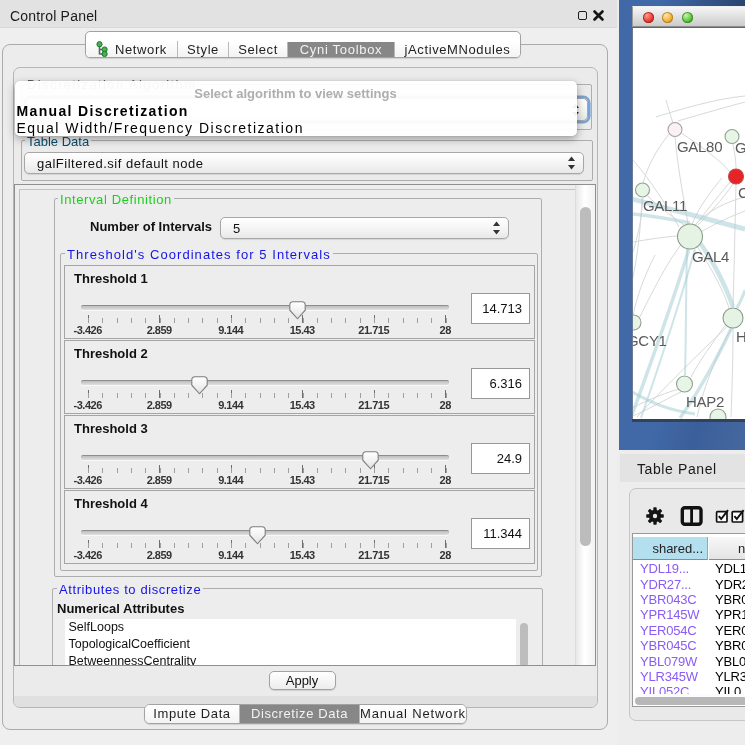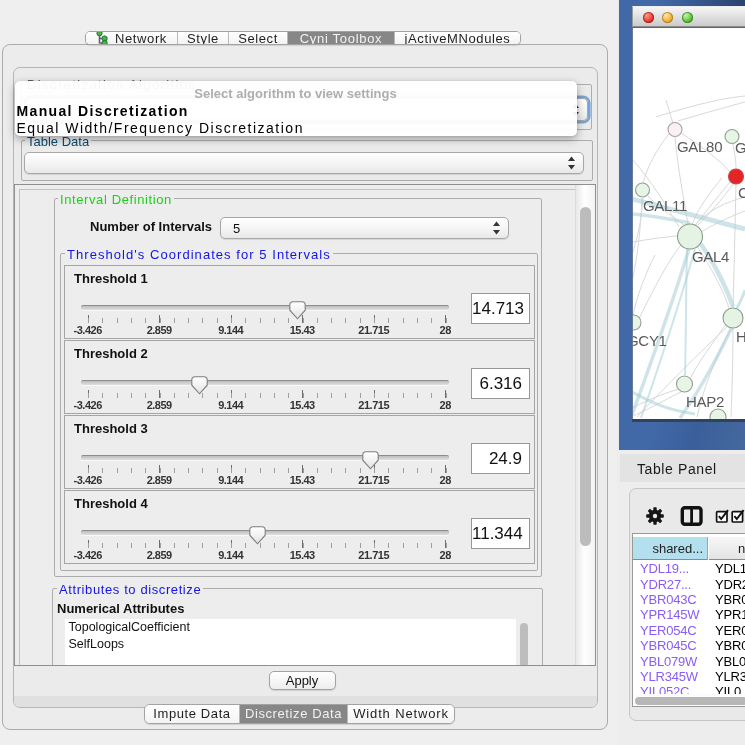--- a/index.html
+++ b/index.html
@@ -11,21 +11,21 @@
 #cp-title .t { position:absolute; left:10px; top:8px; font-size:14px; letter-spacing:0.2px; color:#1a1a1a; }
 #outer-rect { left:2px; top:44px; width:606px; height:686px; border:1px solid #ababab; border-radius:8px; background:#ececec; }
 #inner-rect { left:13px; top:67px; width:585px; height:641px; border:1px solid #b6b6b6; border-radius:7px; background:#ebebeb; }
 #inner-rect .shade { position:absolute; left:0px; bottom:0px; width:100%; height:11px; background:#e0e0e0; border-radius:0 0 7px 7px; }
 
 
 .seg { display:flex; position:absolute; border:1px solid #a2a2a2; border-radius:5px; background:#fff; overflow:hidden; box-shadow:0 1px 1px rgba(0,0,0,0.12); }
 .seg .s { display:flex; align-items:center; justify-content:center; font-size:13px; letter-spacing:0.6px; color:#1f1f1f; border-right:1px solid #b9b9b9; background:linear-gradient(#ffffff,#f3f3f3); }
 .seg .s:last-child { border-right:none; }
 .seg .sel { background:#878787; color:#f2f2f2; }
-#toptabs { left:85px; top:31px; height:14px; }
+#toptabs { left:85px; top:31px; height:27px;align-items:flex-end; }
 #bottabs { left:144px; top:704px; height:19.5px;border-radius:6px; }
 
 
 .group { position:absolute; border:1px solid #adadad; border-radius:2px; }
 .gtitle { position:absolute; font-size:13px; background:#ebebeb; padding:0 2px; white-space:nowrap; }
 
 
 .combo { position:absolute; border:1px solid #a7a7a7; border-radius:5px; background:linear-gradient(#ffffff,#f4f4f4 55%,#e8e8e8); box-shadow:0 1px 1px rgba(0,0,0,0.1); }
 .combo .cv { position:absolute; left:12px; top:50%; transform:translateY(-50%); font-size:13px; letter-spacing:0.5px; color:#111; }
 .combo .arr { position:absolute; right:7px; top:50%; transform:translateY(-50%); width:9px; height:14px; }
@@ -39,21 +39,21 @@
 
 .trow { position:absolute; left:63px; width:471px; height:74px; border:1px solid #a5a5a5; background:#ededed; }
 .tlabel { position:absolute; left:9px; top:5px; font-size:13px; font-weight:bold; color:#111; }
 .track { position:absolute; left:16px; top:39px; width:368px; height:5px; border-top:1px solid #8d8d8d; background:linear-gradient(#bdbdbd,#e0e0e0); border-radius:2px; box-shadow:0 1px 0 #f8f8f8; }
 .thumb { position:absolute; top:35px; }
 .ticks-major { position:absolute; left:22.7px; top:49px; width:359px; height:8px;
   background:repeating-linear-gradient(90deg,#6e6e6e 0 1px,transparent 1px 71.5px); }
 .ticks-minor { position:absolute; left:22.7px; top:52px; width:359px; height:5px;
   background:repeating-linear-gradient(90deg,#9e9e9e 0 1px,transparent 1px 14.3px); }
 .tl { position:absolute; top:58px; transform:translateX(-50%); font-size:11px; letter-spacing:-0.5px; font-weight:bold; color:#333; }
-.vbox { position:absolute; left:406px; top:27px; width:59px; height:31px; background:#fff; border:1px solid #979797; font-size:17px; color:#111; text-align:right; line-height:29px; padding-right:7px; }
+.vbox { position:absolute; left:406px; top:27px; width:59px; height:31px; background:#fff; border:1px solid #979797; font-size:13px; color:#111; text-align:right; line-height:29px; padding-right:7px; }
 
 
 #attrlist { position:absolute; left:50px; top:433.5px; width:451px; height:48px; background:#ffffff; overflow:hidden; }
 #attrlist div { font-size:12.5px; letter-spacing:0px; color:#111; padding-left:3.5px; height:17.4px; line-height:17.4px; }
 #listthumb { position:absolute; left:504.5px; top:438px; width:8px; height:44px; background:#bdbdbd; border-radius:4px; }
 
 
 #apply { left:268.5px; top:671px; width:67px; height:19px; border:1px solid #a2a2a2; border-radius:5px; background:linear-gradient(#ffffff,#ededed); font-size:13px; text-align:center; line-height:18px; color:#111; box-shadow:0 1px 1px rgba(0,0,0,0.12); }
 
 
@@ -212,20 +212,27 @@
 <div class="tr1" style="top:135.0px">YLR345W</div>
       <div class="tr2" style="top:135.0px">YLR3</div>
 <div class="tr1" style="top:150.4px">YIL052C</div>
       <div class="tr2" style="top:150.4px">YIL0</div>
   <div id="hscroll">
         <div class="ht"></div>
       </div>
 </div>
 
 
+<div class="abs" id="cp-title">
+      <span class="t">Control Panel</span>
+  <div style="position:absolute;left:578px;top:11px;width:9px;height:9px;border:1.6px solid #1c1c1c;border-radius:2px;"></div>
+  <svg style="position:absolute;left:592px;top:9px" width="13" height="13" viewBox="0 0 13 13">
+        <path d="M2.5 2.5 L10.5 10.5 M10.5 2.5 L2.5 10.5" stroke="#141414" stroke-width="2.6" stroke-linecap="round"></path>
+      </svg>
+</div>
 <div class="abs" id="outer-rect"></div>
 <div class="abs" id="inner-rect">
       <div class="shade"></div>
     </div>
 
 <div class="seg" id="toptabs">
   <div class="s" style="width:92px;">
     <svg width="12" height="16" viewBox="0 0 12 16" style="margin-right:7px">
       <path d="M3.5 5 V13.5 M3.5 8.5 H8 M3.5 13 H8" stroke="#5c6370" stroke-width="1.6" fill="none"></path>
       <circle cx="3.5" cy="3.2" r="2.6" fill="#4caf50" stroke="#1b7a2a" stroke-width="1"></circle>
@@ -245,20 +252,21 @@
   <span class="arr"><svg width="9" height="14" viewBox="0 0 9 14">
           <path d="M4.5 0.5 L8 5 H1 Z" fill="#333"></path>
           <path d="M4.5 13.5 L8 9 H1 Z" fill="#333"></path>
         </svg></span>
 </div>
 
 
 <div class="group" style="left:20.5px; top:140px; width:572.5px; height:41px;"></div>
 <div class="gtitle" style="left:25px; top:133.5px; color:#0c4a6e;">Table Data</div>
 <div class="combo" style="left:24px; top:152px; width:560px; height:22px;">
+  <span class="cv">galFiltered.sif default node</span>
   <span class="arr"><svg width="9" height="14" viewBox="0 0 9 14">
           <path d="M4.5 0.5 L8 5 H1 Z" fill="#333"></path>
           <path d="M4.5 13.5 L8 9 H1 Z" fill="#333"></path>
         </svg></span>
 </div>
 
 
 <div class="abs" id="viewport">
   <div id="contentborder"></div>
   <div id="vscroll">
@@ -346,34 +354,35 @@
             <span class="tl" style="left:237.2px">15.43</span>
             <span class="tl" style="left:308.7px">21.715</span>
             <span class="tl" style="left:380.2px">28</span>
   <div class="vbox">11.344</div>
 </div>
 
       <div class="group" style="left:51.3px; top:587px; width:490.7px; height:85px;"></div>
       <div class="gtitle" style="left:56px; top:580.5px; color:#1414e6; background:#ededed; letter-spacing:0.6px;">Attributes to discretize</div>
       <div style="position:absolute; left:56px; top:600px; font-size:13px; font-weight:bold; color:#111;">Numerical Attributes</div>
       <div id="attrlist" style="left:64px; top:617.5px;">
+        <div>SelfLoops</div>
         <div>TopologicalCoefficient</div>
-        <div>SelfLoops</div>
+        <div>BetweennessCentrality</div>
       </div>
       <div id="listthumb" style="left:518.5px; top:622px;"></div>
     </div>
   </div>
 </div>
 
 <div class="abs" id="apply">Apply</div>
 
 <div class="seg" id="bottabs">
   <div class="s" style="width:95px;">Impute Data</div>
-  <div class="s sel" style="width:108px;">Discretize Data</div>
-  <div class="s" style="width:106px;letter-spacing:0.85px;">Width Network</div>
+  <div class="s sel" style="width:120px;">Discretize Data</div>
+  <div class="s" style="width:106px;letter-spacing:0.85px;">Manual Network</div>
 </div>
 
 
 <div class="abs" id="popup">
   <div class="r1">Select algorithm to view settings</div>
   <div class="r2">Manual Discretization</div>
   <div class="r3">Equal Width/Frequency Discretization</div>
 </div>
 
 </div>

